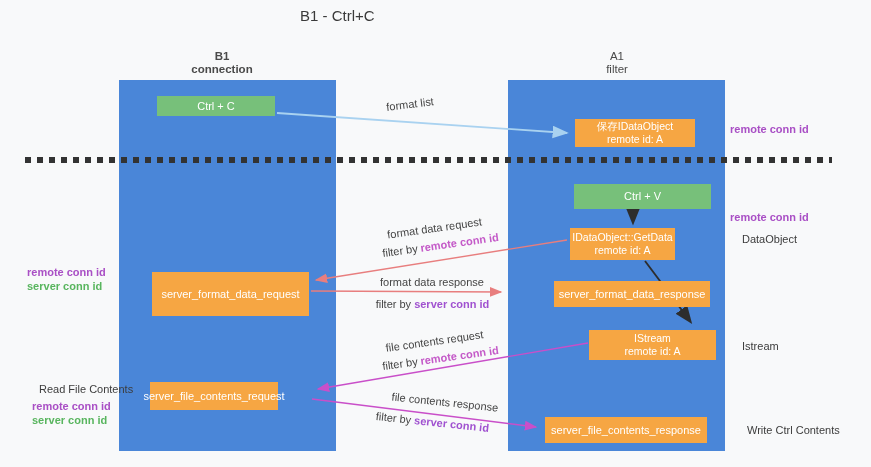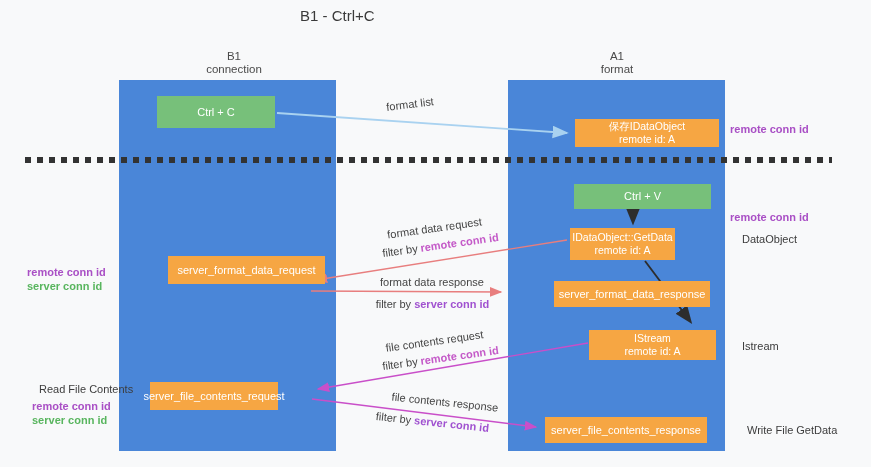--- a/index.html
+++ b/index.html
@@ -39,27 +39,27 @@
 </style>
 </head>
 <body>
 
 <div id="canvas">
 
   <div class="abs title">
     <div>B1 - Ctrl+C</div>
   </div>
 
-  <div class="abs col-header" style="left:184px;">
+  <div class="abs col-header" style="left:172px;font-weight:bold;">
     <div>B1</div>
     <div>connection</div>
   </div>
   <div class="abs col-header" style="left:567px;">
     <div>A1</div>
-    <div>format</div>
+    <div>filter</div>
   </div>
 
   <div class="abs column" style="left:119px;"></div>
   <div class="abs column" style="left:508px;"></div>
 
   <div class="abs dashline"></div>
 
   <svg class="arrows" width="871" height="467" viewBox="0 0 871 467">
     <defs>
       <marker id="m-blue" markerWidth="10" markerHeight="8" refX="8" refY="3.5" orient="auto">
@@ -77,39 +77,39 @@
     </defs>
     <line x1="277" y1="113" x2="567" y2="133" stroke="#a9d2f0" stroke-width="1.8" marker-end="url(#m-blue)"></line>
     <line x1="633" y1="199" x2="633" y2="222" stroke="#2d2d2d" stroke-width="1.8" marker-end="url(#m-black)"></line>
     <line x1="567" y1="240" x2="316" y2="280" stroke="#e87e7e" stroke-width="1.4" marker-end="url(#m-red)"></line>
     <line x1="311" y1="291" x2="501" y2="292" stroke="#e87e7e" stroke-width="1.4" marker-end="url(#m-red)"></line>
     <line x1="645" y1="261" x2="690" y2="321" stroke="#2d2d2d" stroke-width="1.8" marker-end="url(#m-black)"></line>
     <line x1="588" y1="343" x2="318" y2="389" stroke="#c94fc9" stroke-width="1.4" marker-end="url(#m-mag)"></line>
     <line x1="312" y1="399" x2="536" y2="427" stroke="#c94fc9" stroke-width="1.4" marker-end="url(#m-mag)"></line>
   </svg>
 
-  <div class="abs box green" style="left:157px;top:96px;width:118px;height:32px;">
+  <div class="abs box green" style="left:157px;top:96px;width:118px;height:20px;">
     <div>Ctrl + C</div>
   </div>
 
-  <div class="abs box orange" style="left:575px;top:119px;width:144px;height:28px;">
+  <div class="abs box orange" style="left:575px;top:119px;width:120px;height:28px;">
     <div class="small">保存IDataObject</div>
     <div class="small">remote id: A</div>
   </div>
 
   <div class="abs box green" style="left:574px;top:184px;width:137px;height:25px;">
     <div>Ctrl + V</div>
   </div>
 
   <div class="abs box orange" style="left:570px;top:228px;width:105px;height:32px;">
     <div class="small">IDataObject::GetData</div>
     <div class="small">remote id: A</div>
   </div>
 
-  <div class="abs box orange" style="left:152px;top:256px;width:157px;height:28px;margin-left:16px;">
+  <div class="abs box orange" style="left:152px;top:272px;width:157px;height:44px;">
     <div>server_format_data_request</div>
   </div>
 
   <div class="abs box orange" style="left:510px;top:281px;width:156px;height:26px;margin-left:44px;">
     <div>server_format_data_response</div>
   </div>
 
   <div class="abs box orange" style="left:589px;top:330px;width:127px;height:30px;">
     <div class="small">IStream</div>
     <div class="small">remote id: A</div>
@@ -148,15 +148,15 @@
   <div class="abs side purple" style="left:27px;top:266px;">remote conn id</div>
   <div class="abs side greentx" style="left:27px;top:280px;">server conn id</div>
   <div class="abs side plain" style="left:27px;top:383px;">Read File Contents</div>
   <div class="abs side purple" style="left:32px;top:400px;">remote conn id</div>
   <div class="abs side greentx" style="left:32px;top:414px;">server conn id</div>
 
   <div class="abs side purple" style="left:730px;top:123px;">remote conn id</div>
   <div class="abs side purple" style="left:730px;top:211px;">remote conn id</div>
   <div class="abs side plain" style="left:730px;top:233px;">DataObject</div>
   <div class="abs side plain" style="left:730px;top:340px;">Istream</div>
-  <div class="abs side plain" style="left:735px;top:424px;">Write File GetData</div>
+  <div class="abs side plain" style="left:735px;top:424px;">Write Ctrl Contents</div>
 
 </div>
 
 </body></html>

